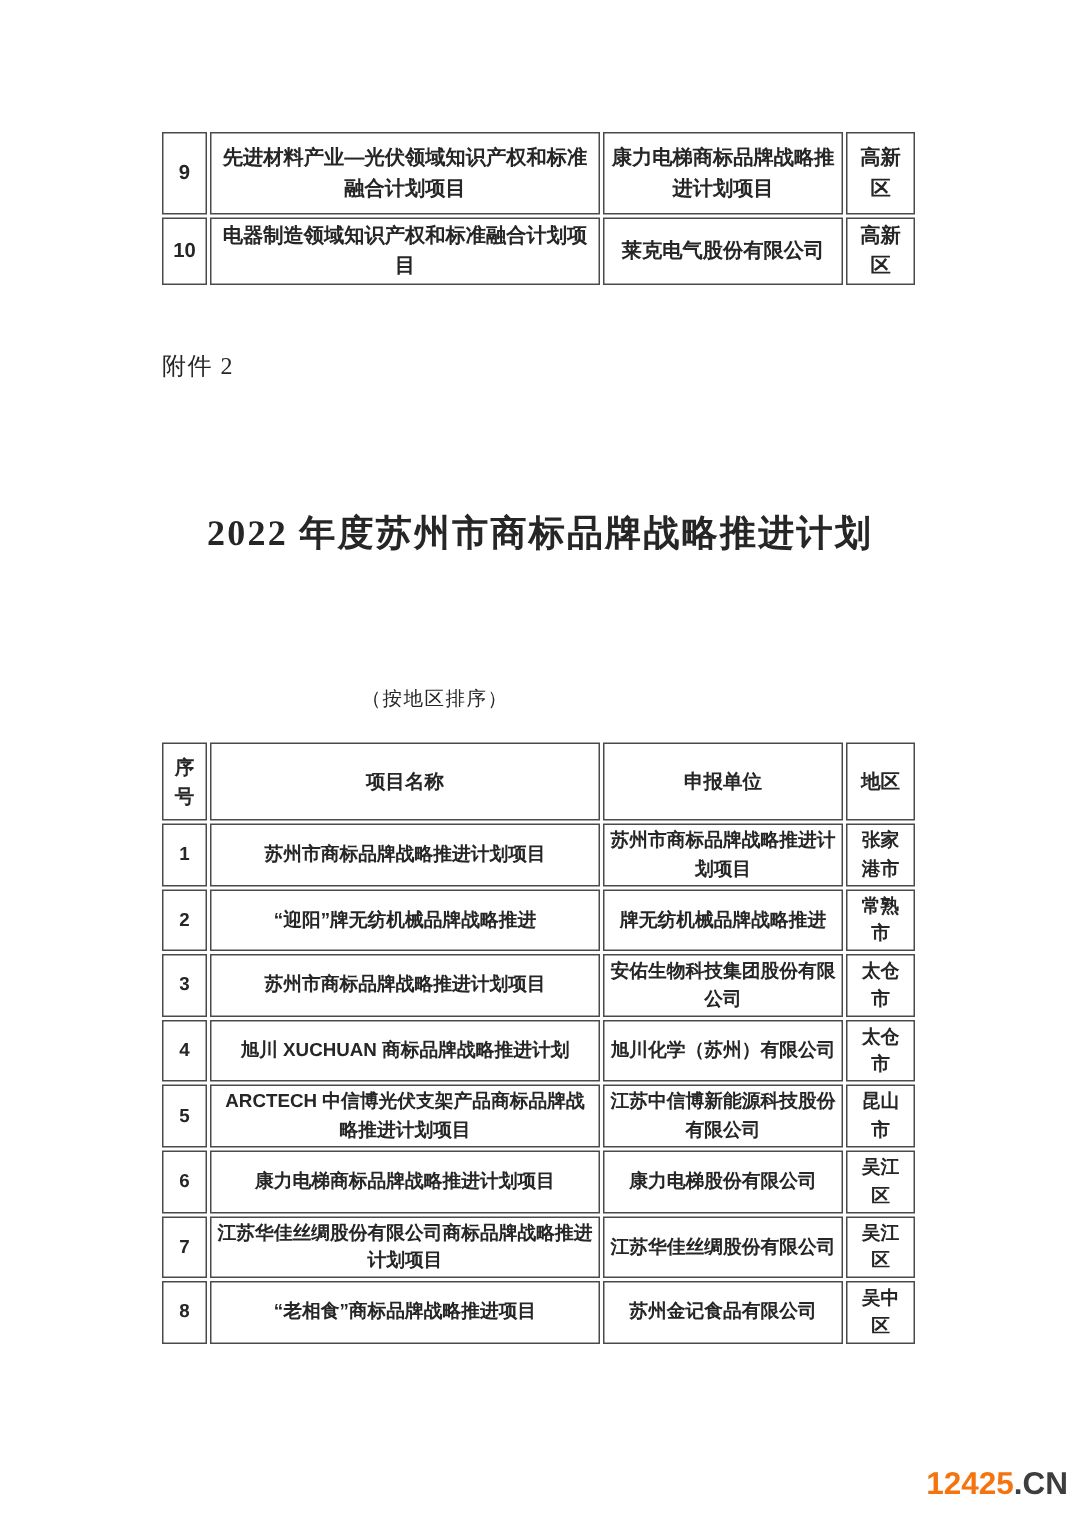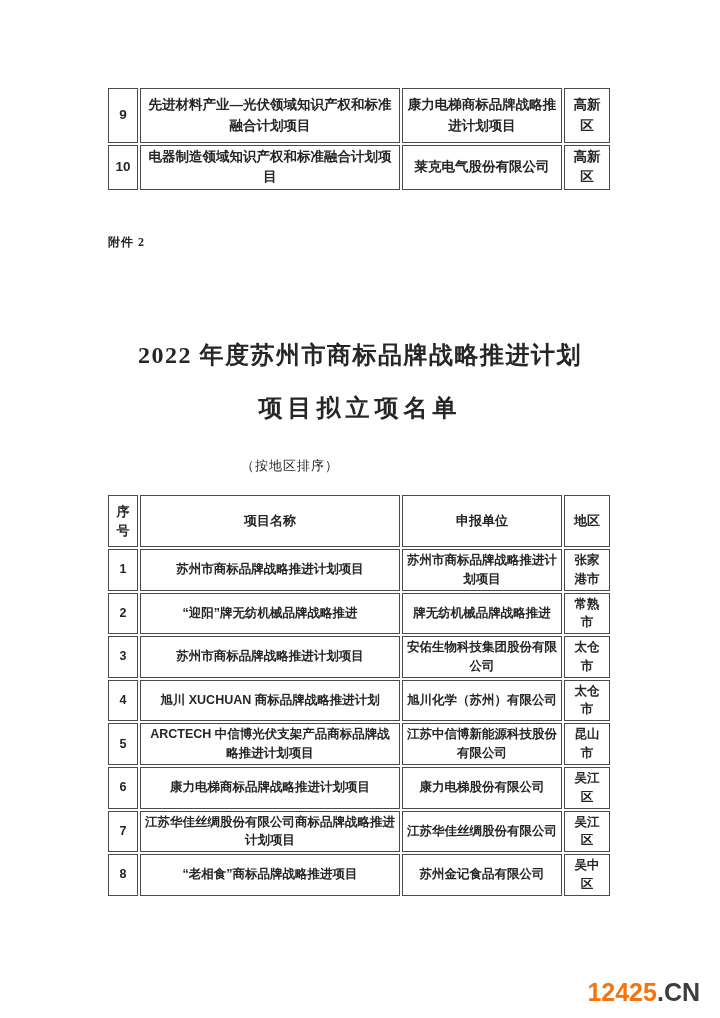--- a/index.html
+++ b/index.html
@@ -33,37 +33,37 @@
   }
   td.district-cell { padding: 1px 2px; }
   #top-table  { left: 106px; top: 86px;  width: 506px; font-size: 13.5px; }
   #main-table { left: 106px; top: 493px; width: 506px; font-size: 12.5px; }
   #main-table td.head-cell { font-size: 13px; }
   tr.h55 { height: 55px; } tr.h54 { height: 40px; } tr.h52 { height: 52px; }
   tr.h34 { height: 34px; } tr.h36 { height: 36px; } tr.h38 { height: 38px; }
   tr.h40 { height: 40px; } tr.h42 { height: 42px; }
   .attachment-label {
     position: absolute; left: 108px; top: 234px;
-    font-size: 12px; font-weight: 700; letter-spacing: 1px;
+    font-size: 16px; font-weight: 400; letter-spacing: 1px;
   }
   .doc-title {
     position: absolute; left: 0; width: 720px;
     text-align: center; font-weight: 700; font-size: 24px;
     white-space: nowrap;
   }
   .title-line1 { top: 339px; letter-spacing: 1.5px; }
   .title-line2 { top: 392px; letter-spacing: 5px; }
   .sort-note {
     position: absolute; left: 0; width: 580px; top: 457px;
     text-align: center; font-size: 13px; font-weight: 400; letter-spacing: 1px;
   }
   .watermark {
-    position: absolute; right: 20px; top: 977px;
+    position: absolute; right: 8px; top: 977px;
     font-family: "Liberation Sans", sans-serif;
-    font-weight: 700; font-size: 25px; line-height: 1.2;
+    font-weight: 700; font-size: 21px; line-height: 1.2;
     white-space: nowrap; cursor: pointer;
   }
   .watermark .brand { color: #f4750f; }
   .watermark .tld   { color: #3d3d3d; }
 </style>
 </head>
 <body>
 
 <div class="page">
 
@@ -86,21 +86,20 @@
         <td>电器制造领域知识产权和标准融合计划项目</td>
         <td>莱克电气股份有限公司</td>
         <td class="district-cell">高新区</td>
       </tr>
     </tbody>
   </table>
 
   <div class="attachment-label">附件 2</div>
 
   <div class="doc-title title-line1">2022 年度苏州市商标品牌战略推进计划</div>
-  <div class="doc-title title-line2">项目拟立项名单</div>
 
   <div class="sort-note">（按地区排序）</div>
 
   <table class="doc-table" id="main-table">
     <colgroup>
       <col style="width:30px">
         <col style="width:260px">
         <col style="width:160px">
         <col style="width:46px">
     </colgroup>

